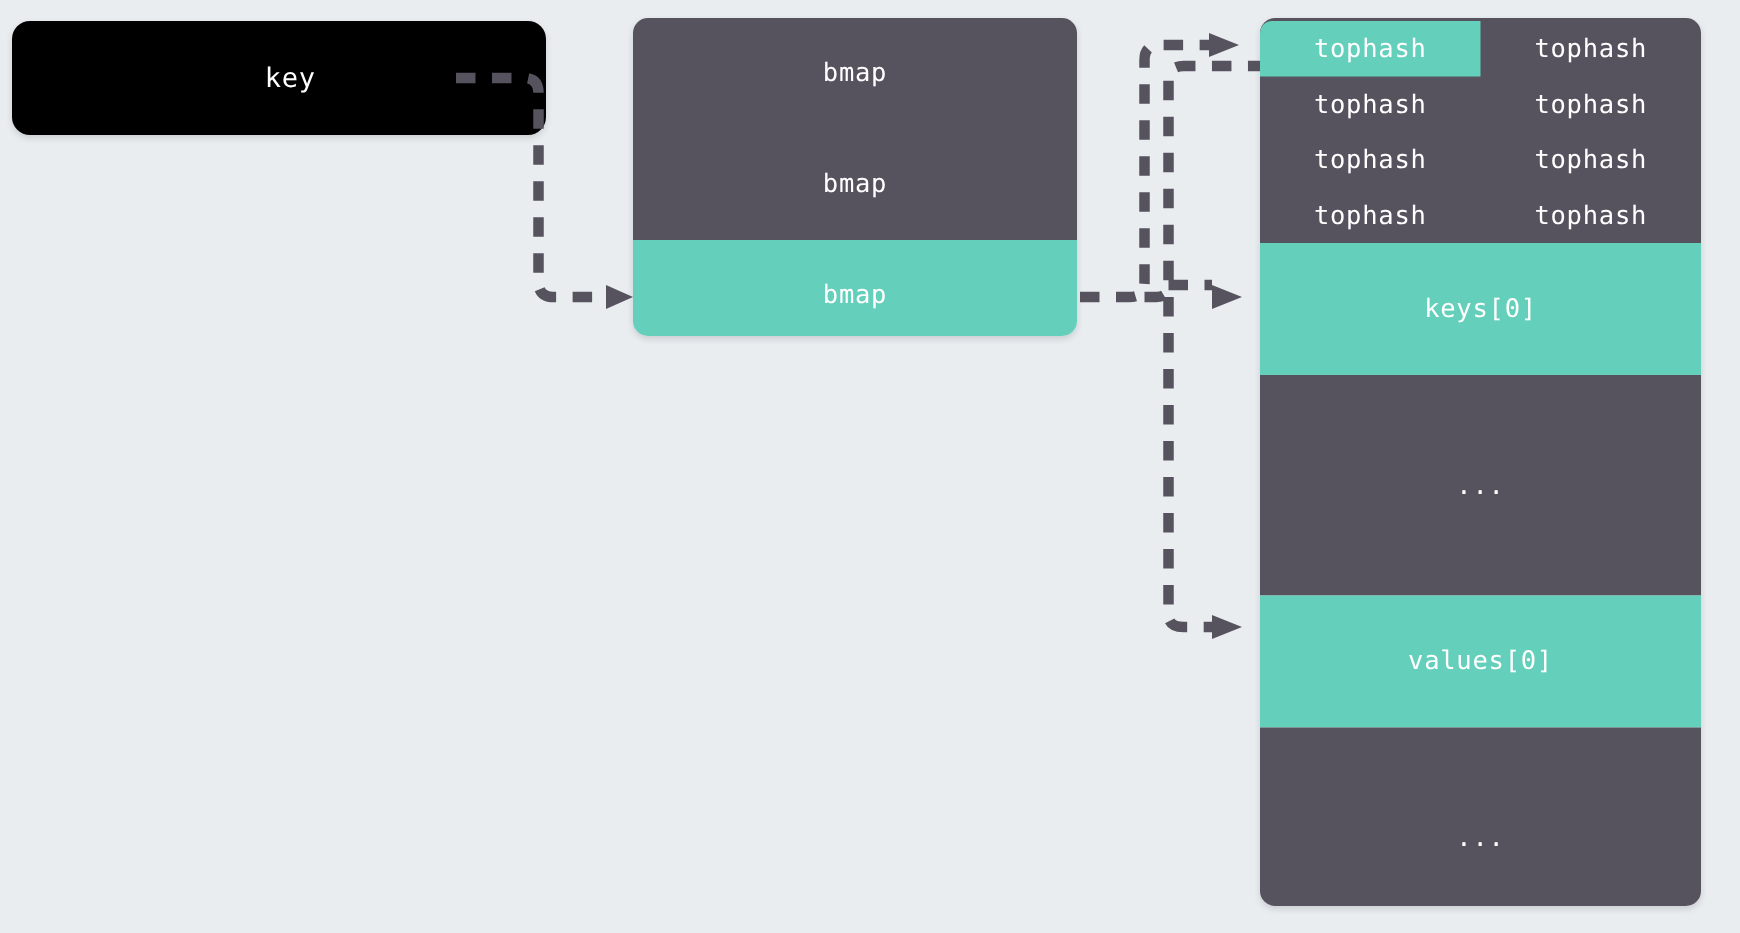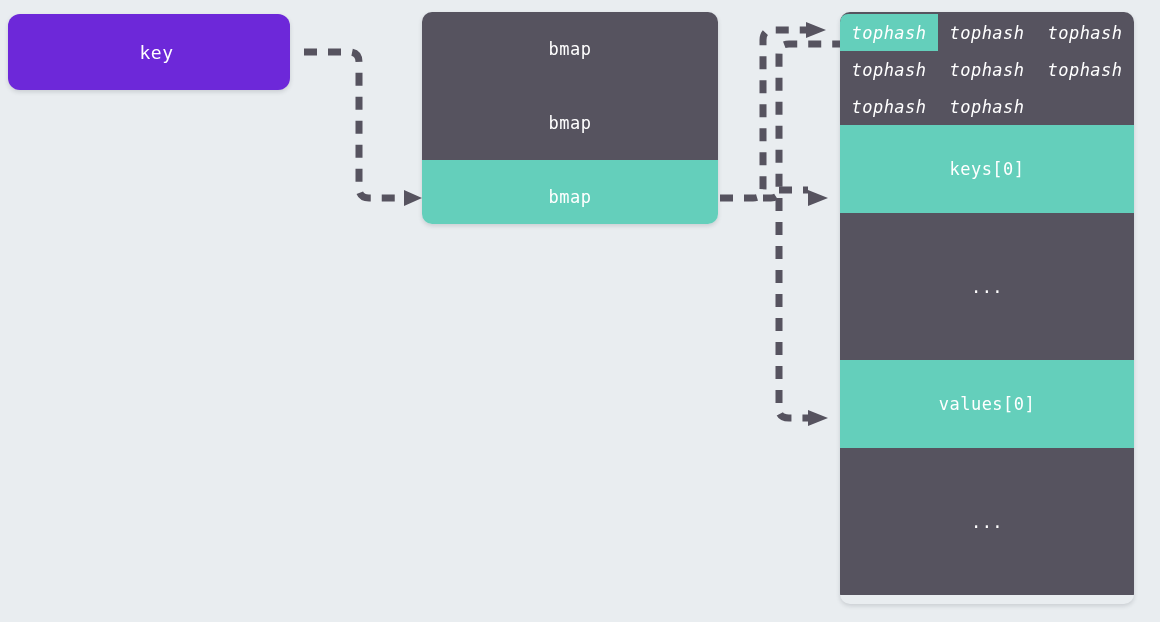--- a/index.html
+++ b/index.html
@@ -33,23 +33,23 @@
     font-size: 17px;
     letter-spacing: 0.5px;
     white-space: nowrap;
   }
   .dark  { background: #56535f; }
   .teal  { background: #64cfbb; }
 
   
   #key-node {
     left: 8px;  top: 14px;
-    width: 282px; height: 76px;
+    width: 356px; height: 76px;
     border-radius: 12px;
-    background: #6d28d9;
+    background: #000000;
     padding-left: 15px;
   }
   #key-node .cell { width: 100%; height: 100%; font-size: 18px; }
 
   
   #bmap-node {
     left: 422px; top: 12px;
     width: 296px; height: 212px;
   }
   #bmap-node .cell {
@@ -57,25 +57,24 @@
     height: 74px;
   }
 
   
   #bucket-node {
     left: 840px; top: 12px;
     width: 294px; height: 592px;
   }
   .tophash-grid {
     display: grid;
-    grid-template-columns: 1fr 1fr 1fr;
+    grid-template-columns: 1fr 1fr;
     grid-auto-rows: 37px;
     background: #56535f;
     padding-top: 2px;
-    font-style: italic;
   }
   .tophash-grid .cell { height: 37px; }
   .th-hl {
     background: #64cfbb;
     border-top-left-radius: 8px;
   }
   .kv-row      { height: 88px; }
   .kv-block    { height: 147px; display: flex; flex-direction: column; }
   .kv-block .cell { flex: 1 1 0; }
 

